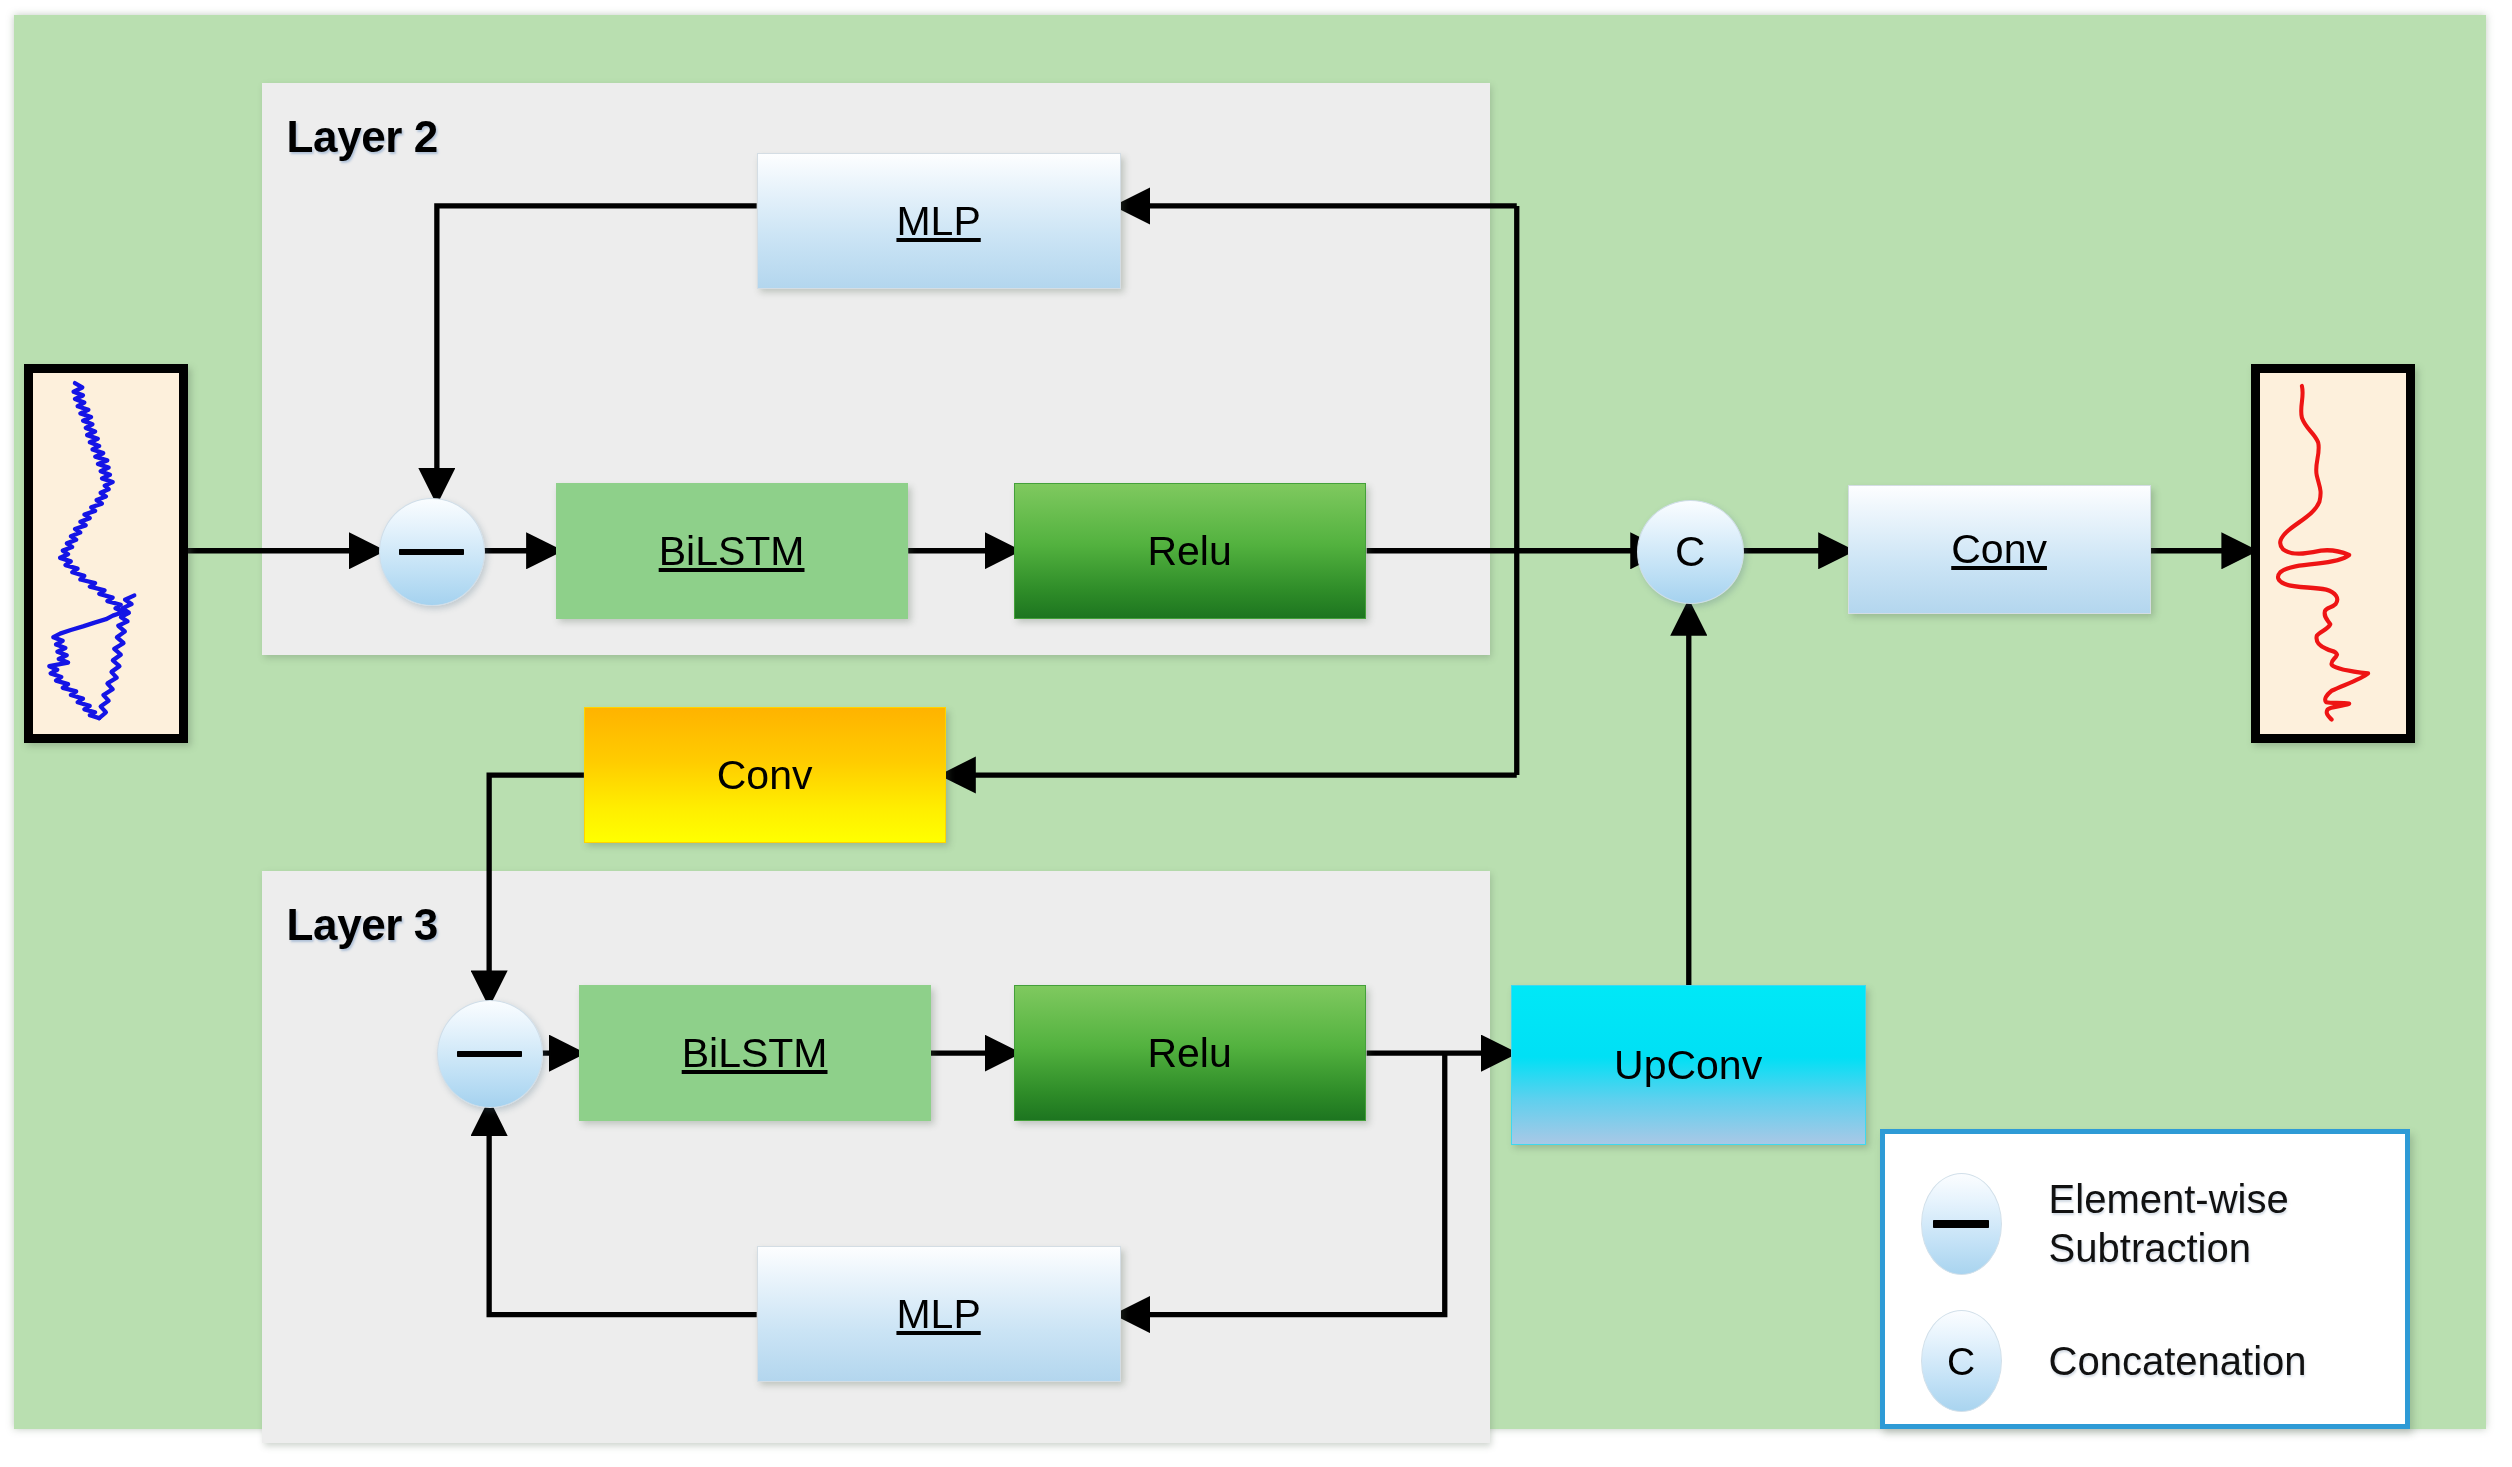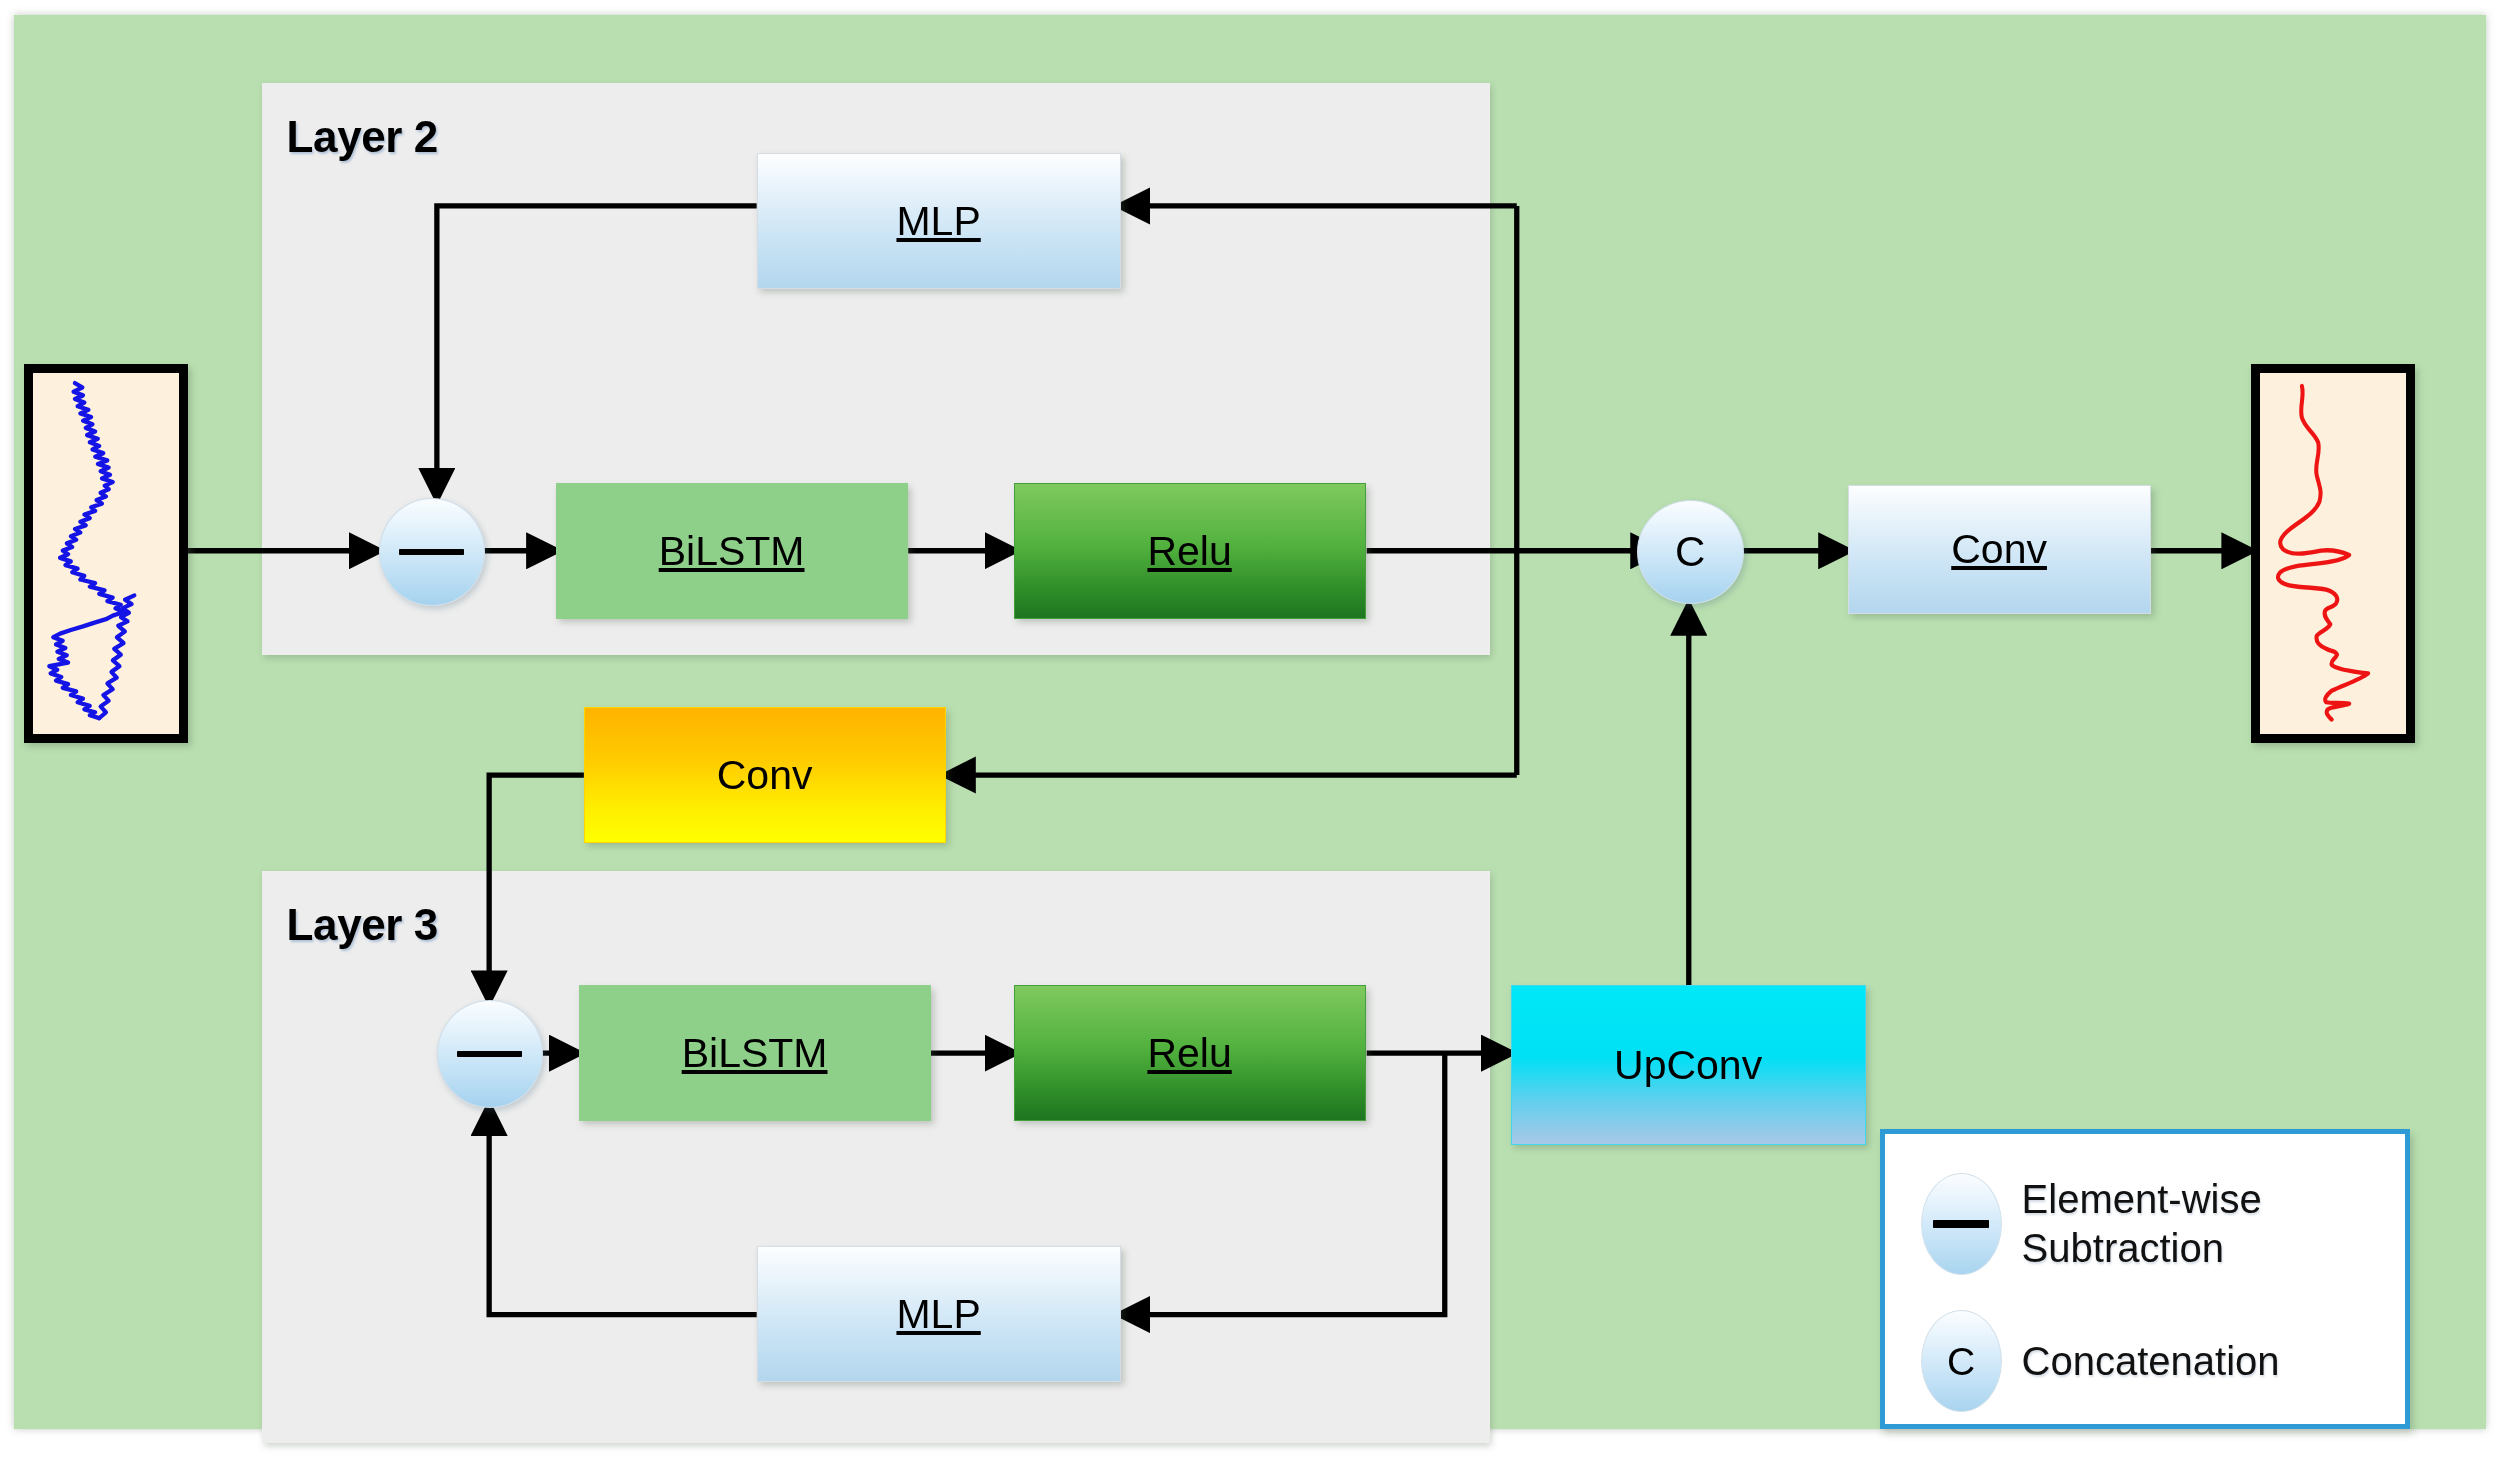--- a/index.html
+++ b/index.html
@@ -49,21 +49,21 @@
     justify-content: center;
     font-size: 41px;
     color: #000000;
     box-shadow: 3px 3.8px 6.8px rgba(80,100,80,0.30);
     box-sizing: border-box;
   }
   .box-blue   { background: linear-gradient(to bottom,#fdfeff 0%,#eef6fc 18%,#cbe4f5 62%,#b3d6ee 100%);
                 border: 0.8px solid #d4dde4; text-decoration: underline; }
   .box-green  { background: #8ed08a; border: 0.8px solid #8ed08a; text-decoration: underline; }
   .box-relu   { background: linear-gradient(to bottom,#7fc95f 0%,#53b23f 45%,#2e8c28 80%,#1d7520 100%);
-                border: 0.8px solid #44a03a; text-decoration: underline; }
+                border: 0.8px solid #44a03a; }
   .box-yellow { background: linear-gradient(to bottom,#ffb300 0%,#ffcc00 40%,#ffee00 75%,#ffff00 100%);
                 border: 0.8px solid #ffd400; }
   .box-cyan   { background: linear-gradient(to bottom,#00e8f7 0%,#00e0f5 45%,#5fd0ee 72%,#a9c8e6 100%);
                 border: 0.8px solid #3fd8ef; }
 
   
   .op-node {
     position: absolute;
     border-radius: 50%;
     background: linear-gradient(to bottom,#fafdff 0%,#e6f3fc 25%,#bfe0f5 70%,#a5d2ef 100%);
@@ -126,21 +126,21 @@
     background: linear-gradient(to bottom,#fbfdff 0%,#e8f4fd 25%,#c2e1f6 70%,#a9d4ef 100%);
     border: 0.8px solid #d2e0ea;
     display: flex;
     align-items: center;
     justify-content: center;
     flex: 0 0 auto;
   }
   .legend-ellipse .minus-bar { width: 70%; height: 8.3px; }
   .legend-ellipse .op-label { font-size: 39px; }
   .legend-text {
-    margin-left: 20px;
+    margin-left: 47px;
     font-size: 40px;
     color: #111111;
     line-height: 1.22;
     text-shadow: 0.8px 1.5px 2.3px rgba(140,160,185,0.40);
     white-space: pre-line;
   }
 </style>
 </head>
 <body>
 

